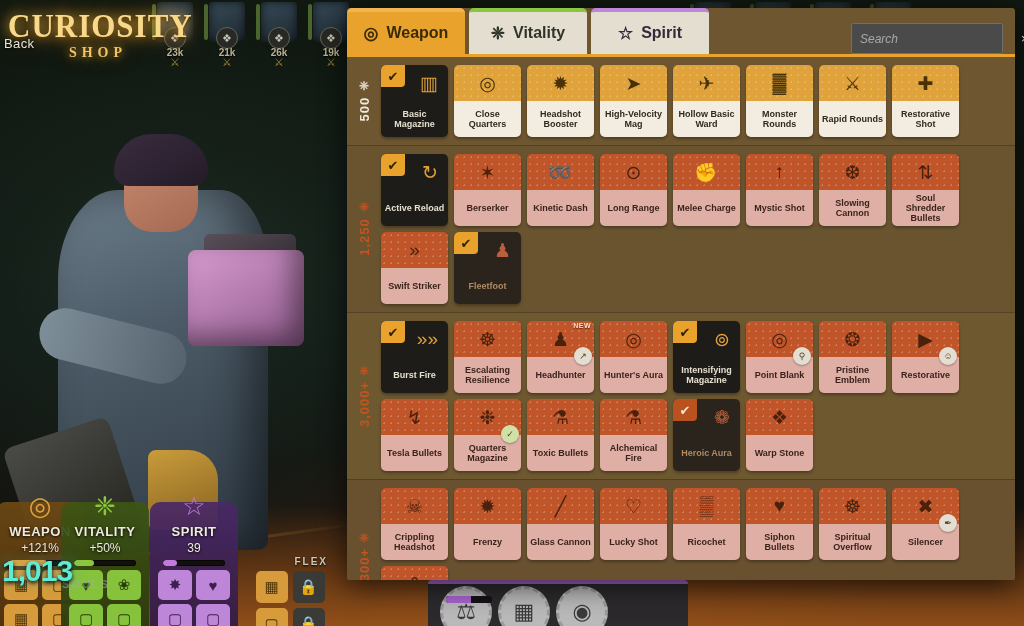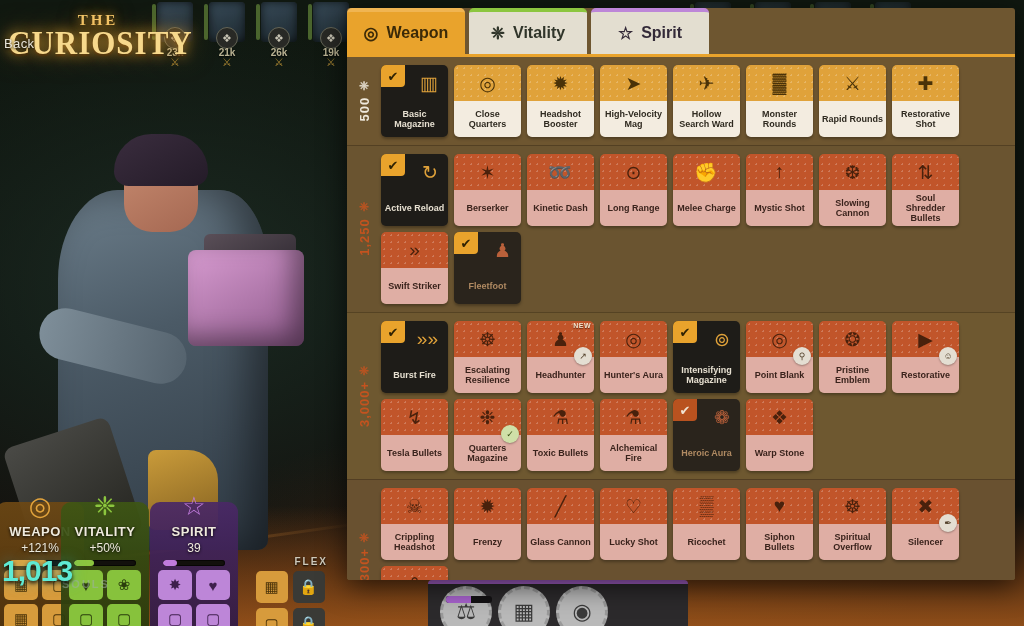--- a/index.html
+++ b/index.html
@@ -352,22 +352,22 @@
   <div class="pack"></div>
   <div class="head"></div>
   <div class="hair"></div>
   <div class="arm"></div>
   <div class="gold"></div>
   <div class="gun"></div>
 </div>
 
 <div id="back-btn">Back</div>
 <div id="shop-title">
-  <div class="the">THE</div>
   <div class="main">CURIOSITY</div>
+  <div class="sub">SHOP</div>
 </div>
 
 <div id="hud">
   <div id="souls-label">SOULS</div>
   <div id="souls-count">1,013</div>
 
   <div class="stat-col" id="col-weapon">
     <div class="crest">◎</div>
     <div class="nm">WEAPON</div>
     <div class="vl">+121%</div>
@@ -444,20 +444,24 @@
     <div class="tab vitality">
       <span class="ti">❈</span>
       <span>Vitality</span>
     </div>
     <div class="tab spirit">
       <span class="ti">☆</span>
       <span>Spirit</span>
     </div>
   </div>
 
+  <div id="search-wrap">
+    <input id="search-input" type="text" placeholder="Search" style="">
+    <span id="search-clear">×</span>
+  </div>
 
   <div id="shop-body">
       <div class="tier t1">
         <div class="tier-cost">
           <div class="inner">
             <span>500</span>
             <span class="sicon">❈</span>
           </div>
         </div>
         <div class="tier-items">
@@ -473,21 +477,21 @@
           <div class="item g">
             <div class="ic">✹</div>
             <div class="nm">Headshot Booster</div>
           </div>
           <div class="item g">
             <div class="ic">➤</div>
             <div class="nm">High-Velocity Mag</div>
           </div>
           <div class="item g">
             <div class="ic">✈</div>
-            <div class="nm">Hollow Search Ward</div>
+            <div class="nm">Hollow Basic Ward</div>
           </div>
           <div class="item g">
             <div class="ic">▓</div>
             <div class="nm">Monster Rounds</div>
           </div>
           <div class="item g">
             <div class="ic">⚔</div>
             <div class="nm">Rapid Rounds</div>
           </div>
           <div class="item g">

